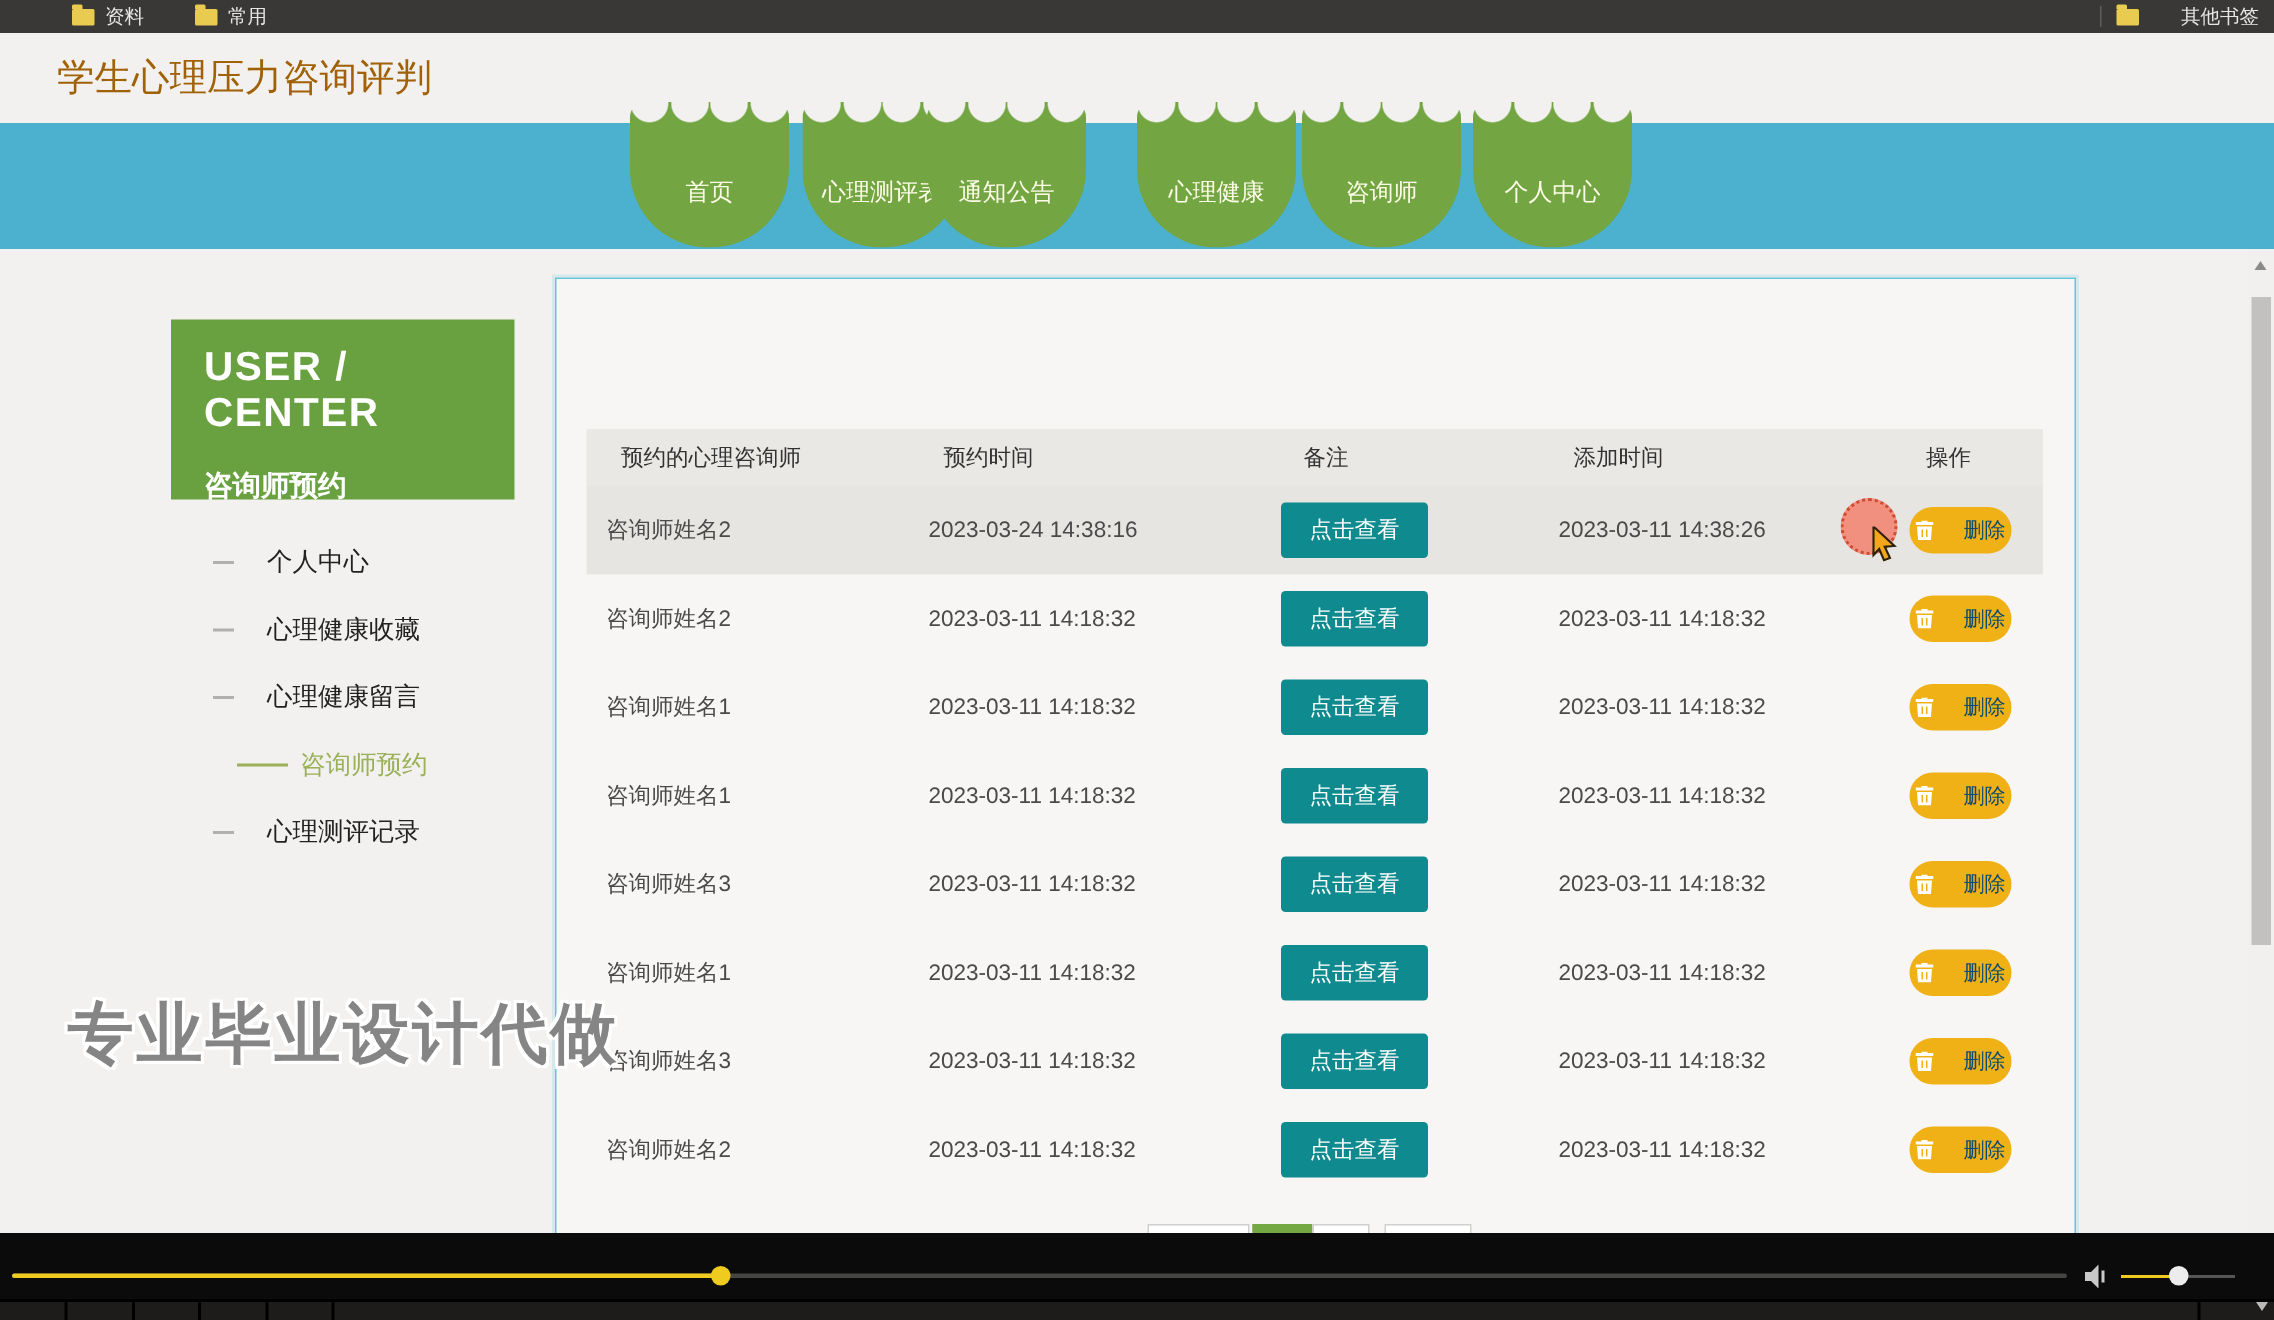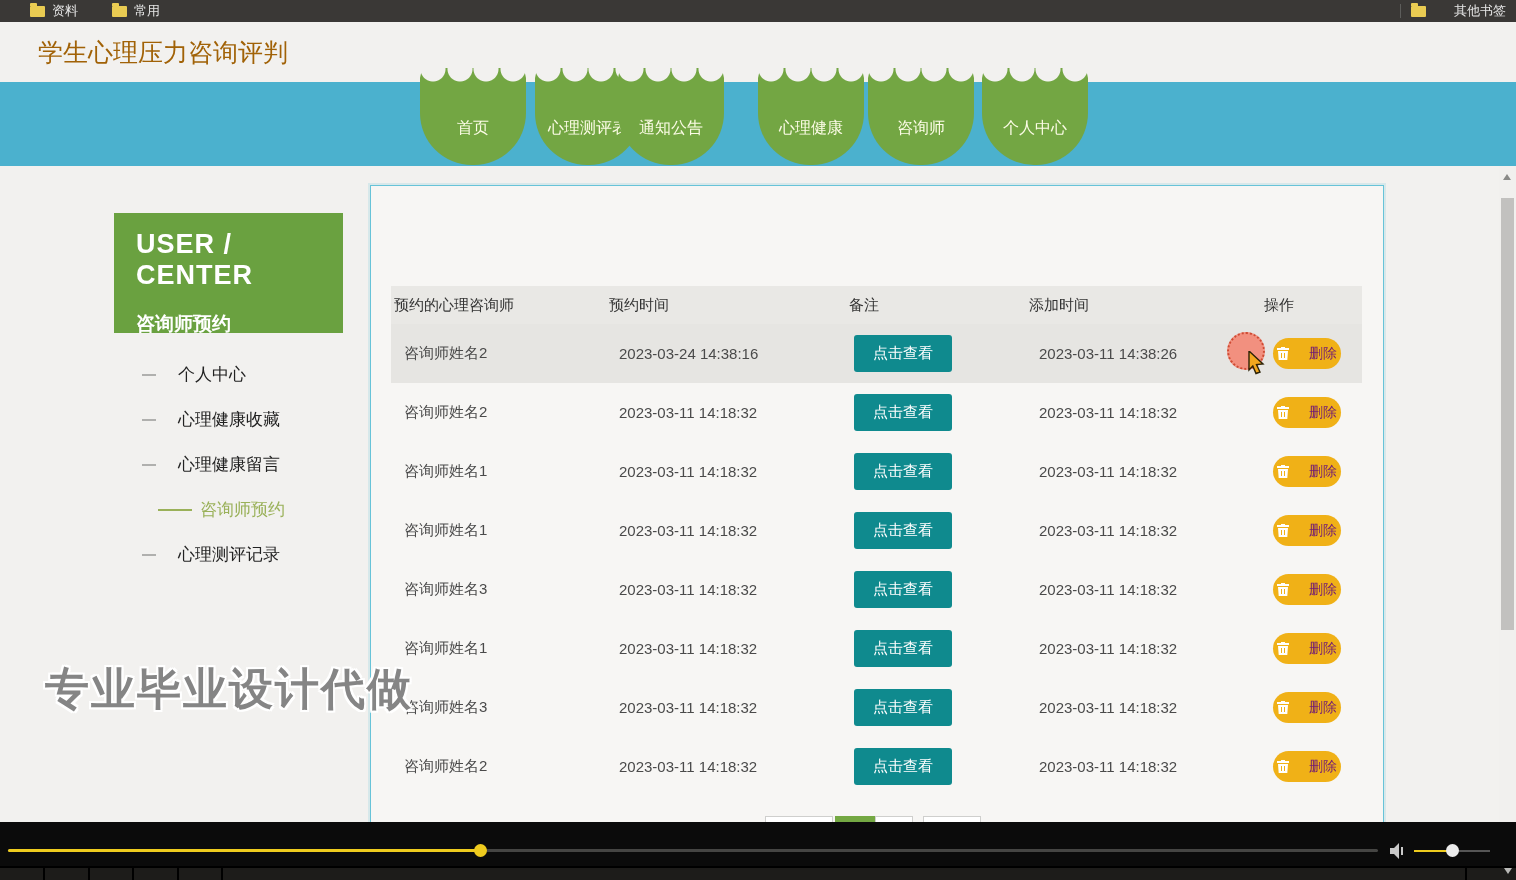--- a/index.html
+++ b/index.html
@@ -49,29 +49,29 @@
     letter-spacing:2px; z-index:3;
     text-shadow:-2px -2px 0 #fff,2px -2px 0 #fff,-2px 2px 0 #fff,2px 2px 0 #fff,
                  0 -2px 0 #fff,0 2px 0 #fff,-2px 0 0 #fff,2px 0 0 #fff; }
 
   
   .panel { position:absolute; left:370px; top:185px; width:1014px; height:655px; background:#f7f6f4;
     border:1px solid #67c3d8; box-shadow:0 0 0 2px rgba(120,200,220,.22); z-index:1; }
   .table { position:absolute; left:20px; top:100px; width:971px; }
   .thead, .trow { display:grid; grid-template-columns:215px 240px 180px 235px 1fr; align-items:center; }
   .thead { height:38px; background:#e9e8e5; color:#333; font-size:15px; }
-  .thead > div { padding-left:3px; }
+  .thead > div { padding-left:23px; }
   .trow { height:59px; font-size:15px; color:#4a4a4a; }
   .trow > div { padding-left:13px; }
   .trow.hover { background:#e6e5e2; }
   .c3 { padding-left:8px !important; }
   .c5 { padding-left:12px !important; }
   .view-btn { width:98px; height:37px; background:#0f8a8e; color:#fff; border:none; border-radius:3px;
     font-size:15px; cursor:pointer; font-family:inherit;text-align:center; }
-  .del-btn { width:68px; height:31px; border-radius:16px; background:#f0b117; color:#701a75; border:none;
+  .del-btn { width:68px; height:31px; border-radius:16px; background:#f0b117; color:#0c4a6e; border:none;
     font-size:14px; display:inline-flex; align-items:center; justify-content:center; gap:20px;
     cursor:pointer; font-family:inherit; }
 
   
   .cursor-circle { position:absolute; left:856px; top:146px; width:38px; height:38px; border-radius:50%;
     background:#f2907f; border:2px dotted #cf4b33; z-index:4; }
   .cursor-arrow { position:absolute; left:876px; top:165px; z-index:5; }
 
   
   .pagination { position:absolute; left:394px; top:630px; display:flex; z-index:1; }
@@ -98,21 +98,21 @@
   .vol-knob { position:absolute; top:-6px; width:13px; height:13px; border-radius:50%; background:#ececec; }
   .filmstrip { position:absolute; left:0; bottom:0; width:100%; height:14px; background:#1d1c1a; border-top:2px solid #000; }
   .fs-sep { position:absolute; top:0; width:2px; height:100%; background:#000; }
 </style>
 </head>
 <body>
 
 <div class="stage">
 
   <div class="bookmarks-bar">
-    <div class="bm-item" style="margin-left:30px;">
+    <div class="bm-item" style="margin-left:48px;">
       <span class="folder-icon"></span>
       <span>资料</span>
     </div>
     <div class="bm-item" style="margin-left:34px;">
       <span class="folder-icon"></span>
       <span>常用</span>
     </div>
     <div class="bm-right">
       <span class="bm-sep"></span>
       <div class="bm-item" style="margin-left:0;gap:28px;">

